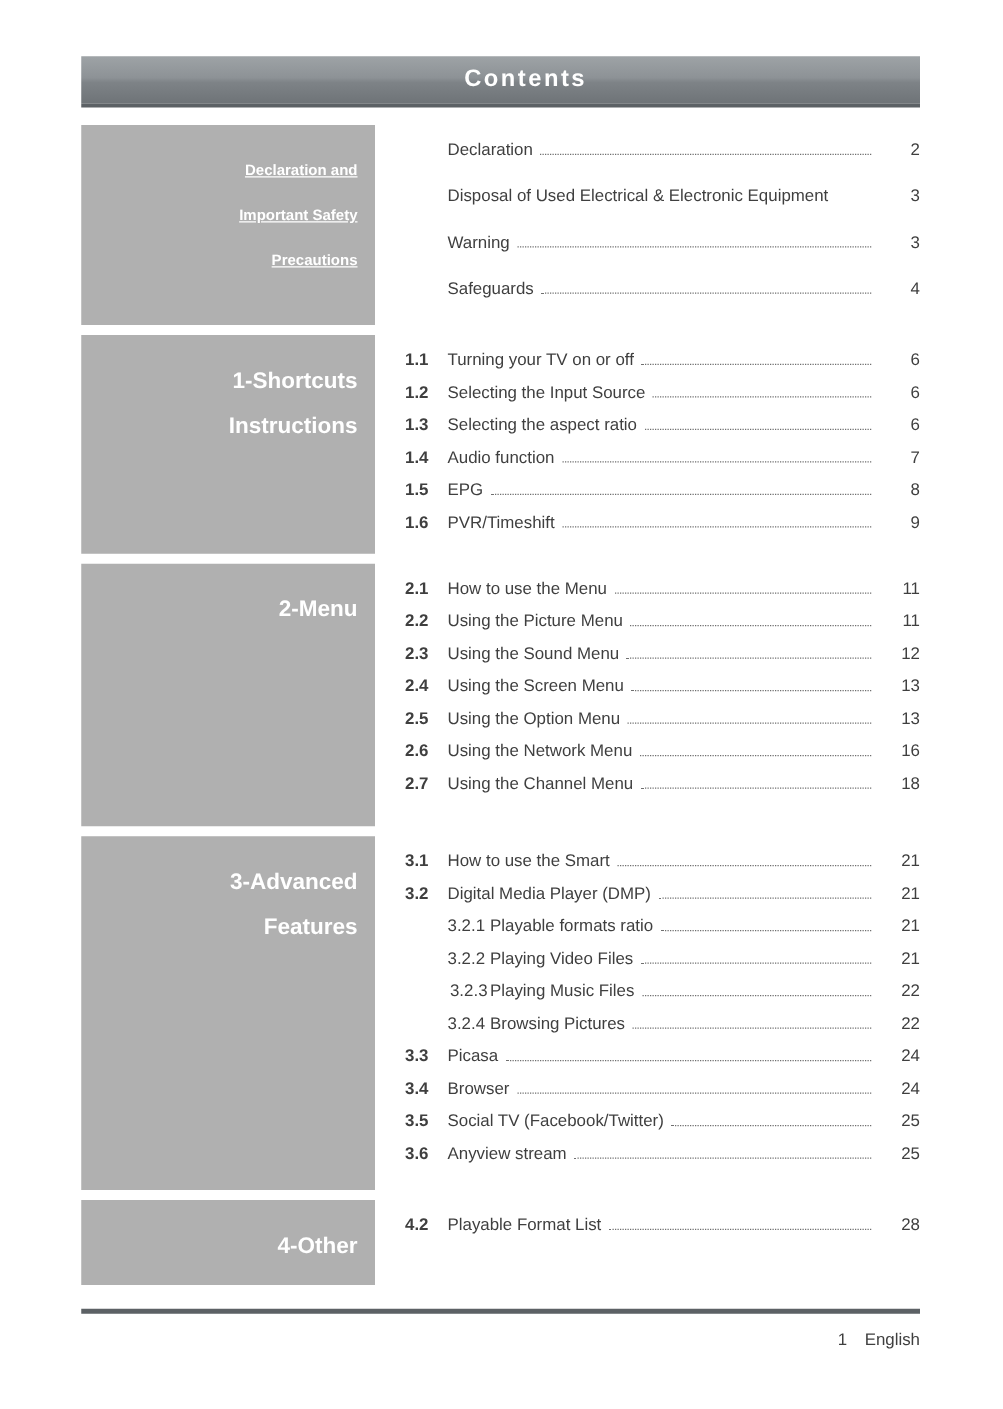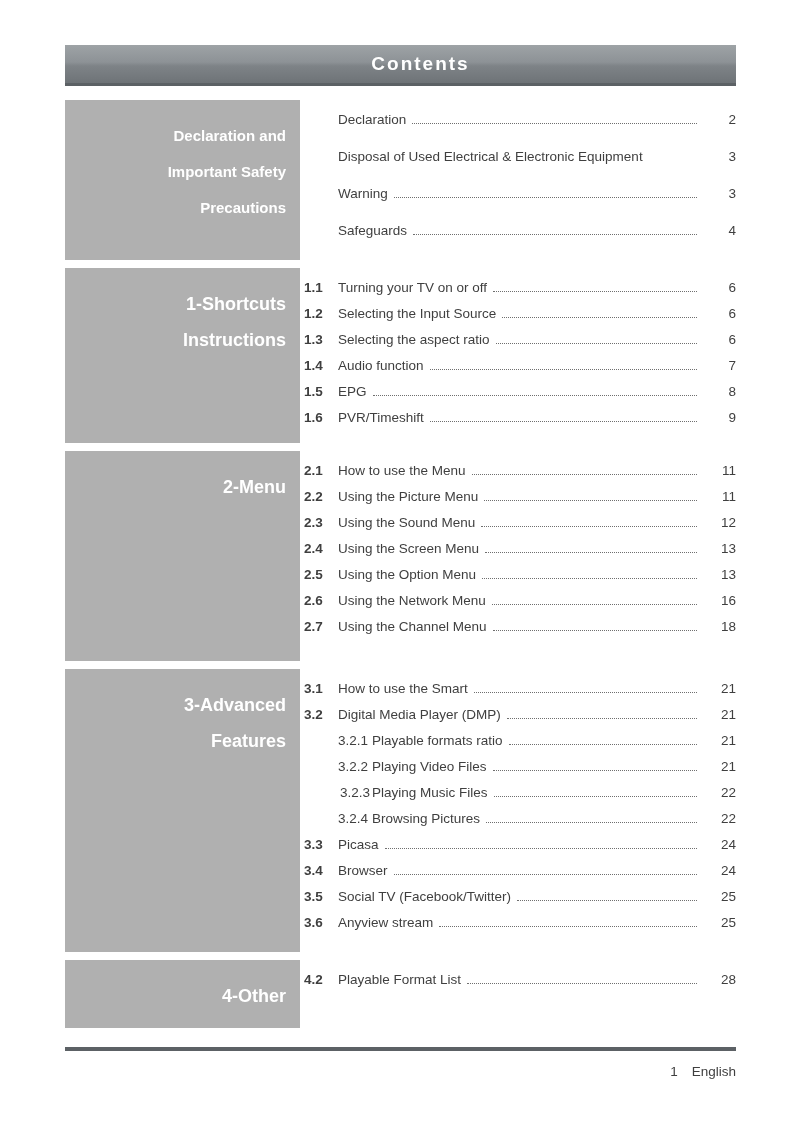--- a/index.html
+++ b/index.html
@@ -67,24 +67,24 @@
     background: #b0b0b0;
     color: #ffffff;
     font-size: 18px;
     font-weight: bold;
     text-align: right;
     padding: 18px 14px 14px 10px;
     box-sizing: border-box;
     line-height: 36px;
     flex: 0 0 235px;
   }
-  .sec-label.small { font-size: 15px; }
+  .sec-label.small { font-size: 12px; text-decoration: underline; }
   .sec-entries {
     flex: 1 1 auto;
-    padding-left: 4px;
+    padding-left: 24px;
     box-sizing: border-box;
     padding-top: 12px;
   }
   .entry {
     display: flex;
     align-items: baseline;
     font-size: 13.5px;
     color: #3f3f3f;
     height: 26px;
   }

